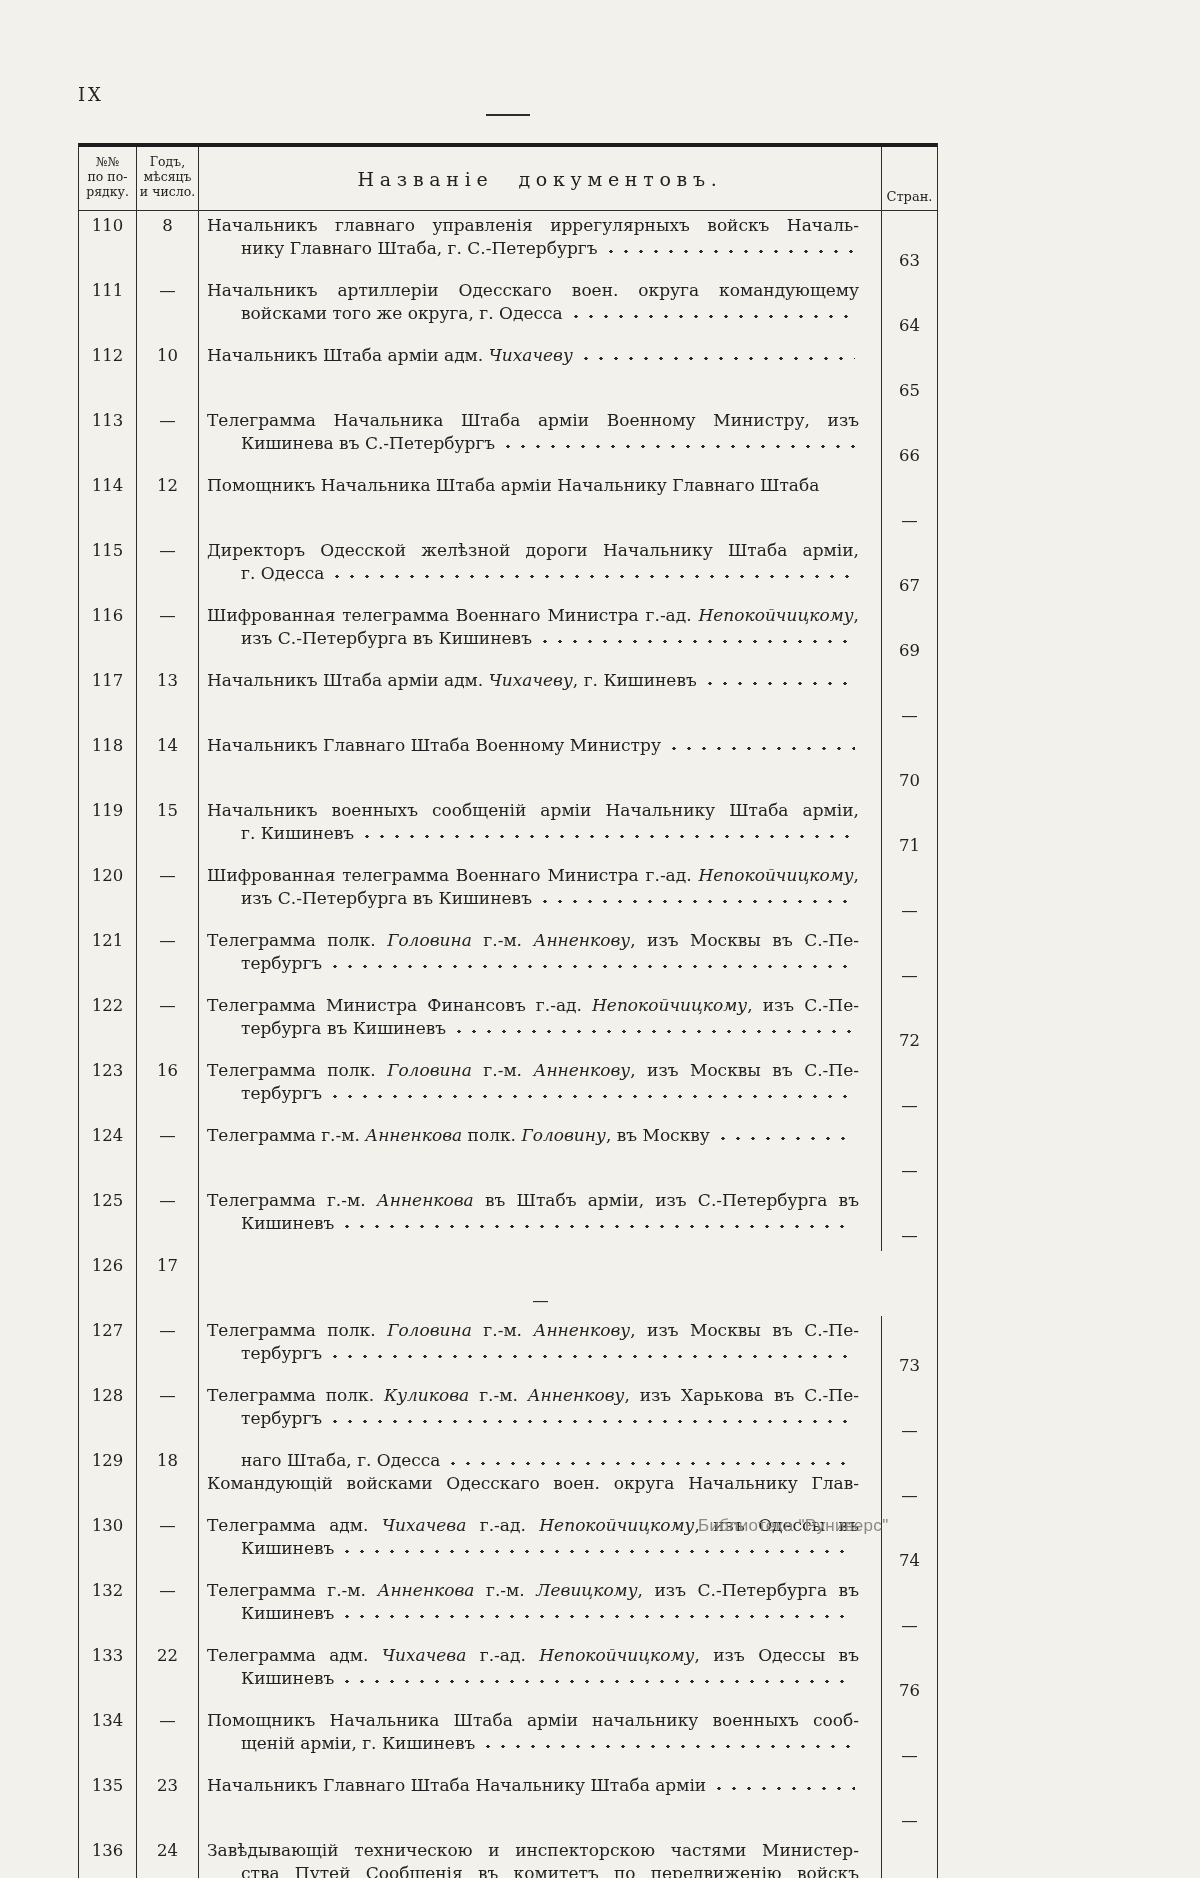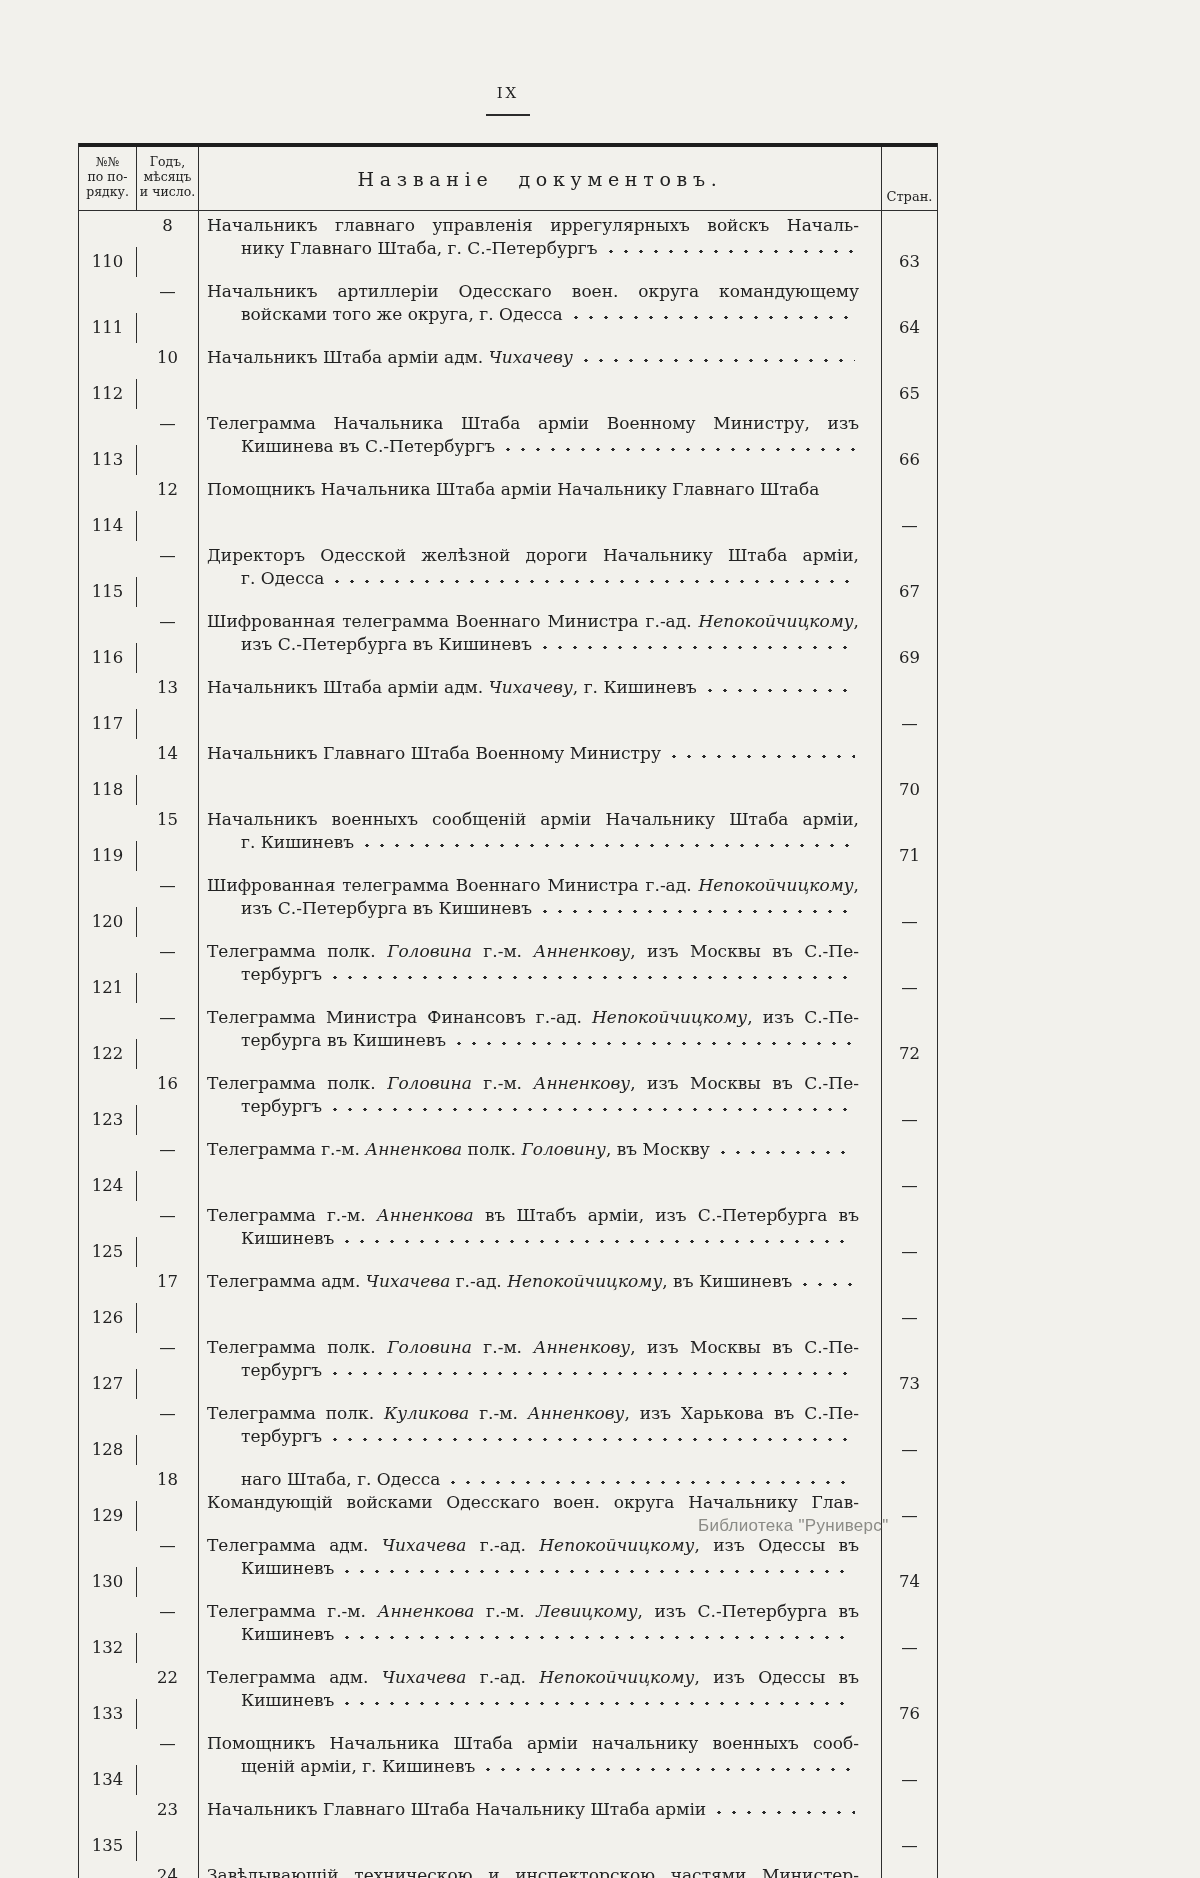--- a/index.html
+++ b/index.html
@@ -8,21 +8,21 @@
 
   .scan-page {
     width: 1200px; height: 1878px; margin: 0 auto; position: relative;
     background: #f2f1ec;
     font-family: "DejaVu Serif", "Liberation Serif", serif;
     color: #222;
   }
 
   .folio {
     position: absolute; top: 84px; left: 78px; width: 860px;
-    text-align: center; font-size: 15px; letter-spacing: 3px;
+    font-size: 18px; letter-spacing: 3px;
   }
   .folio-rule {
     position: absolute; top: 114px; left: 486px; width: 44px;
     border-top: 2px solid #2b2b2b;
   }
 
   .doc-table {
     position: absolute; left: 78px; top: 143px; width: 860px;
     border-left: 1px solid #2e2e2e; border-right: 1px solid #2e2e2e;
   }
@@ -41,21 +41,21 @@
     font-size: 19px; letter-spacing: 0.3em; word-spacing: 0.7em; line-height: 1;
   }
   .hc-page { display: flex; align-items: center; justify-content: center; font-size: 13px; }
 
   .c { border-right: 1px solid #2e2e2e; }
 
   .year-cell { text-align: center; font-size: 16px; line-height: 22px; padding: 8px 0 6px; }
   .year-row .c { min-height: 54px; }
 
   .row .c { padding-top: 3px; padding-bottom: 4px; }
-  .num  { text-align: center; font-size: 16.5px; line-height: 23px; margin-top: 36px; }
+  .num  { text-align: center; font-size: 16.5px; line-height: 23px; }
   .date { text-align: center; font-size: 16.5px; line-height: 23px; }
   .title { padding-left: 8px; padding-right: 22px; font-size: 17px; line-height: 23px; }
   .pg {
     text-align: center; font-size: 16.5px; line-height: 23px;
     display: flex; align-items: flex-end; justify-content: center;
   }
 
   .tl.full { text-align: justify; text-align-last: justify; }
   .tl.cont { padding-left: 34px; }
   .tl.last { display: flex; }
@@ -285,26 +285,20 @@
             <div class="tl cont last">
               <span class="txt">Кишиневъ</span>
               <span class="dots"></span>
             </div>
           </div>
           <div class="c pg">—</div>
         </div>
         <div class="grid row">
           <div class="c num">126</div>
           <div class="c date">17</div>
-          <div class="c title">
-            <div class="tl last">
-              <span class="txt">Телеграмма адм. <i>Чихачева</i> г.-ад. <i>Непокойчицкому</i>, въ Кишиневъ</span>
-              <span class="dots"></span>
-            </div>
-          </div>
           <div class="c pg">—</div>
         </div>
         <div class="grid row">
           <div class="c num">127</div>
           <div class="c date">—</div>
           <div class="c title">
             <div class="tl full">Телеграмма полк. <i>Головина</i> г.-м. <i>Анненкову</i>, изъ Москвы въ С.-Пе-</div>
             <div class="tl cont last">
               <span class="txt">тербургъ</span>
               <span class="dots"></span>

